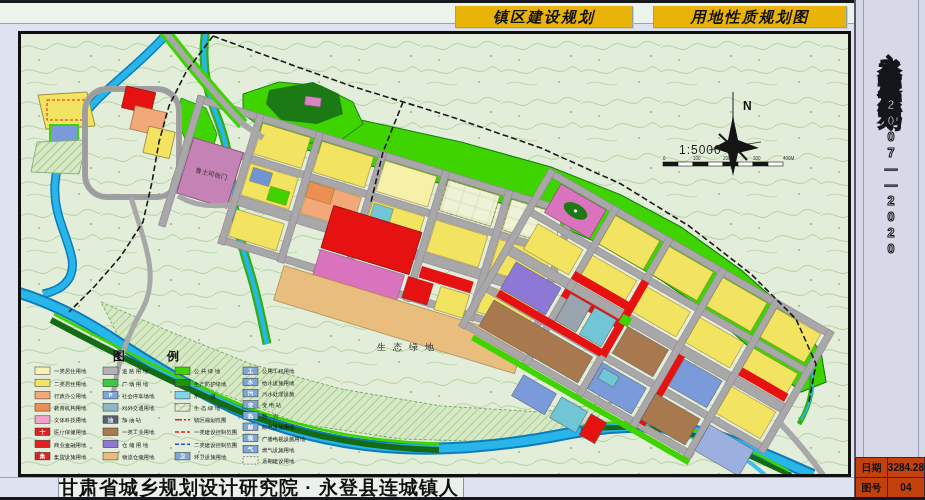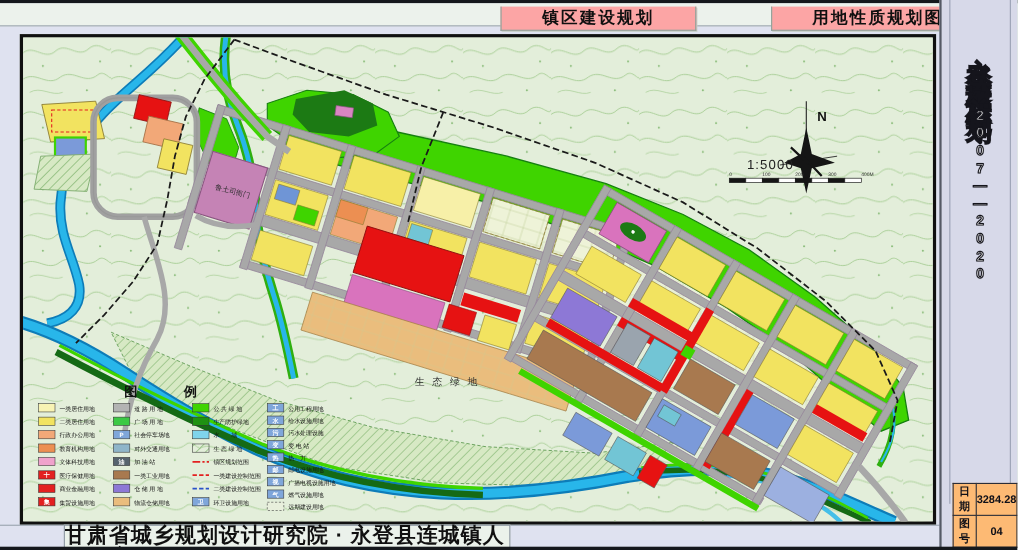--- a/index.html
+++ b/index.html
@@ -8,26 +8,26 @@
     background:#dfe2f0;
     font-family:"Liberation Sans","DejaVu Sans",sans-serif;
   }
   .topline{position:absolute;left:0;top:0;width:925px;height:3px;background:#15181c;}
   .header-strip{
     position:absolute;left:0;top:3px;width:856px;height:20px;
     background:#ecf2ec;border-bottom:1px solid #9aa4ae;
   }
   .tab{
     position:absolute;top:6px;height:21px;line-height:21px;
-    background:#fca5a5;border:1px solid #8ba39b;border-top:none;
+    background:#eab308;border:1px solid #8ba39b;border-top:none;
     text-align:center;font-weight:bold;font-size:15px;color:#101010;
-    letter-spacing:2px;box-shadow:1px 1px 0 #c8d0c8;
+    letter-spacing:2px;box-shadow:1px 1px 0 #c8d0c8;font-style:italic;
   }
   .tab1{left:455px;width:176px;}
-  .tab2{left:653px;width:192px;margin-left:48px;}
+  .tab2{left:653px;width:192px;}
   .map-panel{
     position:absolute;left:18px;top:31px;width:833px;height:446px;
     border:3px solid #101010;background:#e3eeda;box-sizing:border-box;
   }
   .map-panel svg{display:block;width:827px;height:440px;}
   .sidebar{
     position:absolute;right:0;top:0;width:69px;height:500px;
     background:#d7d9e9;border-left:2px solid #555a66;
   }
   .sidebar .inner{
@@ -43,22 +43,22 @@
     text-shadow:0 0 1px #15151c;
   }
   .sidebar-period{
     margin:4px auto 0 auto;
     writing-mode:vertical-lr;text-orientation:upright;
     font-size:12.5px;font-weight:bold;letter-spacing:2px;
     color:#ffffff;-webkit-text-stroke:1px #15151c;
     text-shadow:0 0 1px #15151c;
   }
   .info-table{
-    position:absolute;right:0;bottom:2px;width:59px;height:40px;
-    border-collapse:collapse;background:#fdba74;
+    position:absolute;right:0;bottom:2px;width:70px;height:40px;
+    border-collapse:collapse;background:#c2410c;
   }
   .info-table td{
     border:1px solid #2a2d38;font-size:10px;font-weight:bold;color:#101018;
     text-align:center;padding:0;height:19px;
   }
   .info-table td.lbl{width:34px;}
   .credit-box{
     position:absolute;left:58px;top:477px;width:404px;height:20px;line-height:20px;
     background:#ebf2eb;border:1px solid #8a94a0;
     text-align:left;font-size:19px;font-weight:bold;color:#101010;letter-spacing:1px;

